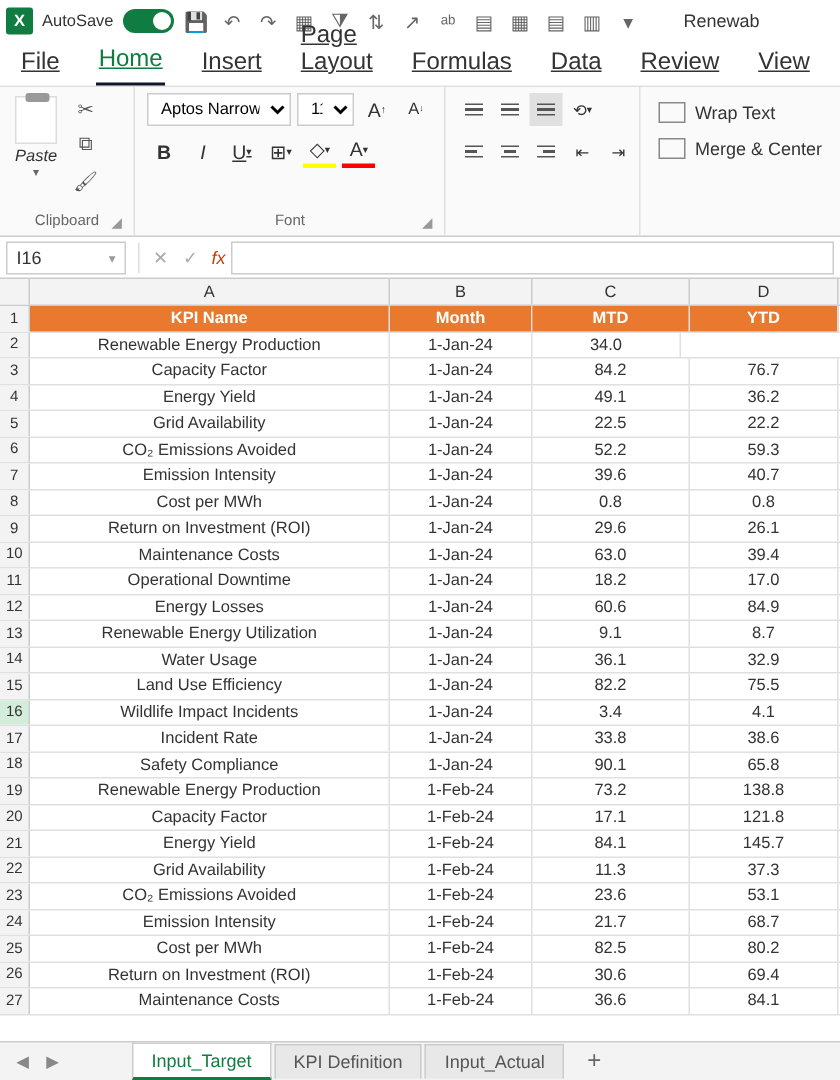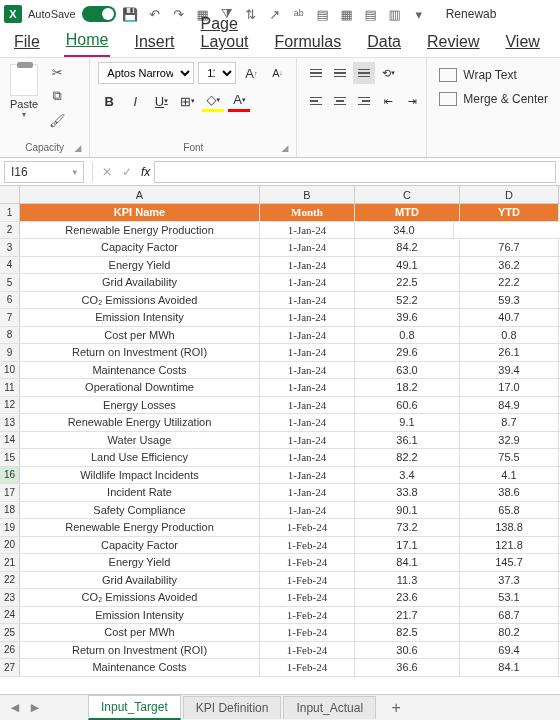--- a/index.html
+++ b/index.html
@@ -5,38 +5,38 @@
 * { box-sizing: border-box; margin: 0; padding: 0; font-family: 'Segoe UI', Arial, sans-serif; }
 body { background: #fff; width: 560px; height: 720px; overflow: hidden; font-size: 11px; color: #333; }
 
 
 .titlebar { height: 28px; display: flex; align-items: center; padding: 0 4px; gap: 6px; }
 .xl-icon { width: 18px; height: 18px; background: #107c41; color: #fff; display: flex; align-items: center; justify-content: center; font-weight: bold; font-size: 11px; border-radius: 2px; }
 .autosave-label { font-size: 11px; color: #333; }
 .toggle { width: 34px; height: 16px; background: #107c41; border-radius: 8px; position: relative; }
 .toggle::after { content: ''; position: absolute; width: 12px; height: 12px; background: #fff; border-radius: 50%; right: 2px; top: 2px; }
 .qa-icon { width: 18px; height: 18px; display: flex; align-items: center; justify-content: center; color: #666; font-size: 13px; cursor: pointer; }
-.doc-name { margin-left: 12px; font-size: 12px; color: #333; }
+.doc-name { margin-left: 22px; font-size: 12px; color: #333; }
 
 
 .ribbon-tabs { height: 30px; display: flex; align-items: flex-end; padding: 0 12px; gap: 22px; border-bottom: 1px solid #e0e0e0; }
 .ribbon-tab { font-size: 16px; color: #333; padding: 6px 2px; cursor: pointer; text-decoration: underline; }
-.ribbon-tab.active { color: #107c41; border-bottom: 2px solid #be185d; font-weight: 500; }
+.ribbon-tab.active { color: #107c41; border-bottom: 2px solid #0f172a; font-weight: 500; }
 
 
 .ribbon { height: 100px; display: flex; border-bottom: 1px solid #ccc; background: #fafafa; }
 .ribbon-group { border-right: 1px solid #e0e0e0; padding: 4px 8px 2px; display: flex; flex-direction: column; justify-content: space-between; }
 .group-label { text-align: center; font-size: 10px; color: #666; padding: 2px 0; position: relative; }
 .group-launcher { position: absolute; right: 0; bottom: 2px; font-size: 9px; color: #999; cursor: pointer; }
 .group-body { flex: 1; display: flex; gap: 6px; align-items: flex-start; }
 
 .clipboard-paste { display: flex; flex-direction: column; align-items: center; cursor: pointer; padding: 2px; }
 .paste-icon { width: 28px; height: 32px; border: 1px solid #ddd; background: #fff; position: relative; }
 .paste-icon::before { content: ''; position: absolute; top: -3px; left: 6px; width: 16px; height: 6px; background: #999; border-radius: 2px; }
-.paste-label { font-size: 11px; margin-top: 2px; }
+.paste-label { font-size: 11px; margin-top: 2px; font-style: italic; }
 .mini-btns { display: flex; flex-direction: column; gap: 4px; }
 .mini-btn { width: 22px; height: 20px; display: flex; align-items: center; justify-content: center; cursor: pointer; font-size: 13px; color: #555; }
 
 .font-controls { display: flex; flex-direction: column; gap: 6px; }
 .font-row { display: flex; gap: 4px; align-items: center; }
 .font-select { height: 22px; border: 1px solid #ccc; font-size: 11px; padding: 0 4px; background: #fff; }
 .font-name { width: 96px; }
 .font-size { width: 38px; }
 .fmt-btn { width: 22px; height: 22px; display: flex; align-items: center; justify-content: center; cursor: pointer; font-size: 13px; color: #333; }
 .fmt-btn.b { font-weight: bold; }
@@ -53,40 +53,40 @@
 .wrap-merge { display: flex; flex-direction: column; gap: 6px; padding-top: 4px; }
 .wm-btn { display: flex; align-items: center; gap: 6px; cursor: pointer; font-size: 12px; color: #333; padding: 2px 4px; white-space: nowrap; }
 .wm-icon { width: 18px; height: 14px; border: 1px solid #888; display: inline-block; }
 
 
 .formula-bar { height: 28px; display: flex; align-items: center; border-bottom: 1px solid #ccc; }
 .namebox { width: 80px; height: 22px; border: 1px solid #ccc; margin: 0 4px; display: flex; align-items: center; padding: 0 6px; font-size: 12px; }
 .namebox-dd { margin-left: auto; color: #999; font-size: 9px; }
 .fb-sep { width: 1px; height: 20px; background: #ddd; margin: 0 4px; }
 .fb-btn { width: 20px; height: 20px; display: flex; align-items: center; justify-content: center; color: #aaa; cursor: pointer; font-size: 12px; }
-.fx-label { font-style: italic; color: #0f172a; font-size: 12px; margin: 0 4px; }
+.fx-label { font-style: italic; color: #c2410c; font-size: 12px; margin: 0 4px; }
 .formula-input { flex: 1; height: 22px; border: 1px solid #ccc; margin-right: 4px; padding: 0 4px; font-size: 12px; }
 
 
 .grid-wrap { height: 500px; overflow: hidden; }
 .col-headers { display: flex; height: 18px; background: #f3f3f3; border-bottom: 1px solid #ccc; }
 .corner { width: 20px; border-right: 1px solid #ccc; background: #f3f3f3; }
 .col-h { border-right: 1px solid #ccc; display: flex; align-items: center; justify-content: center; font-size: 11px; color: #333; }
 .col-a { width: 240px; }
 .col-b { width: 95px; }
 .col-c { width: 105px; }
 .col-d { width: 99px; }
 
 .grid-rows { }
 .row { display: flex; height: 17.5px; border-bottom: 1px solid #e0e0e0; }
 .row-h { width: 20px; border-right: 1px solid #ccc; background: #f3f3f3; display: flex; align-items: center; justify-content: center; font-size: 10px; color: #333; }
 .row-h.sel { background: #d4edda; }
 .cell { border-right: 1px solid #e0e0e0; display: flex; align-items: center; padding: 0 6px; font-size: 11px; }
 .cell.ca { width: 240px; justify-content: center; }
-.cell.cb { width: 95px; justify-content: center; font-family: Liberation Serif, serif; }
+.cell.cb { width: 95px; justify-content: center; }
 .cell.cc { width: 105px; justify-content: center; }
 .cell.cd { width: 99px; justify-content: center; }
 .header-row .cell { background: #e8792e; color: #fff; font-weight: bold; }
 
 
 .sheet-tabs { position: absolute; bottom: 0; left: 0; right: 0; height: 26px; border-top: 1px solid #ccc; background: #f3f3f3; display: flex; align-items: center; padding: 0 6px; gap: 2px; }
 .nav-arrow { width: 18px; height: 18px; display: flex; align-items: center; justify-content: center; color: #888; cursor: pointer; font-size: 11px; }
 .sheet-tab { padding: 4px 12px; font-size: 12px; background: #e8e8e8; border: 1px solid #ccc; border-bottom: none; cursor: pointer; color: #555; }
 .sheet-tab.active { background: #fff; color: #107c41; border-bottom: 2px solid #107c41; font-weight: 500; }
 .add-sheet { width: 24px; height: 20px; display: flex; align-items: center; justify-content: center; cursor: pointer; font-size: 16px; color: #666; margin-left: 6px; }
@@ -135,21 +135,21 @@
         <div class="paste-icon"></div>
         <span class="paste-label">Paste</span>
         <span style="font-size:8px;color:#666">▾</span>
       </div>
       <div class="mini-btns">
         <div class="mini-btn">✂</div>
         <div class="mini-btn">⧉</div>
         <div class="mini-btn">🖌</div>
       </div>
     </div>
-    <div class="group-label"><span>Capacity</span><span class="group-launcher">◢</span></div>
+    <div class="group-label"><span>Clipboard</span><span class="group-launcher">◢</span></div>
   </div>
 
   <div class="ribbon-group" style="width:214px">
     <div class="group-body">
       <div class="font-controls">
         <div class="font-row">
           <select class="font-select font-name"><option>Aptos Narrow</option></select>
           <select class="font-select font-size"><option>11</option></select>
           <div class="fmt-btn">A<sup style="font-size:7px">↑</sup></div>
           <div class="fmt-btn" style="font-size:11px">A<sup style="font-size:6px">↓</sup></div>

